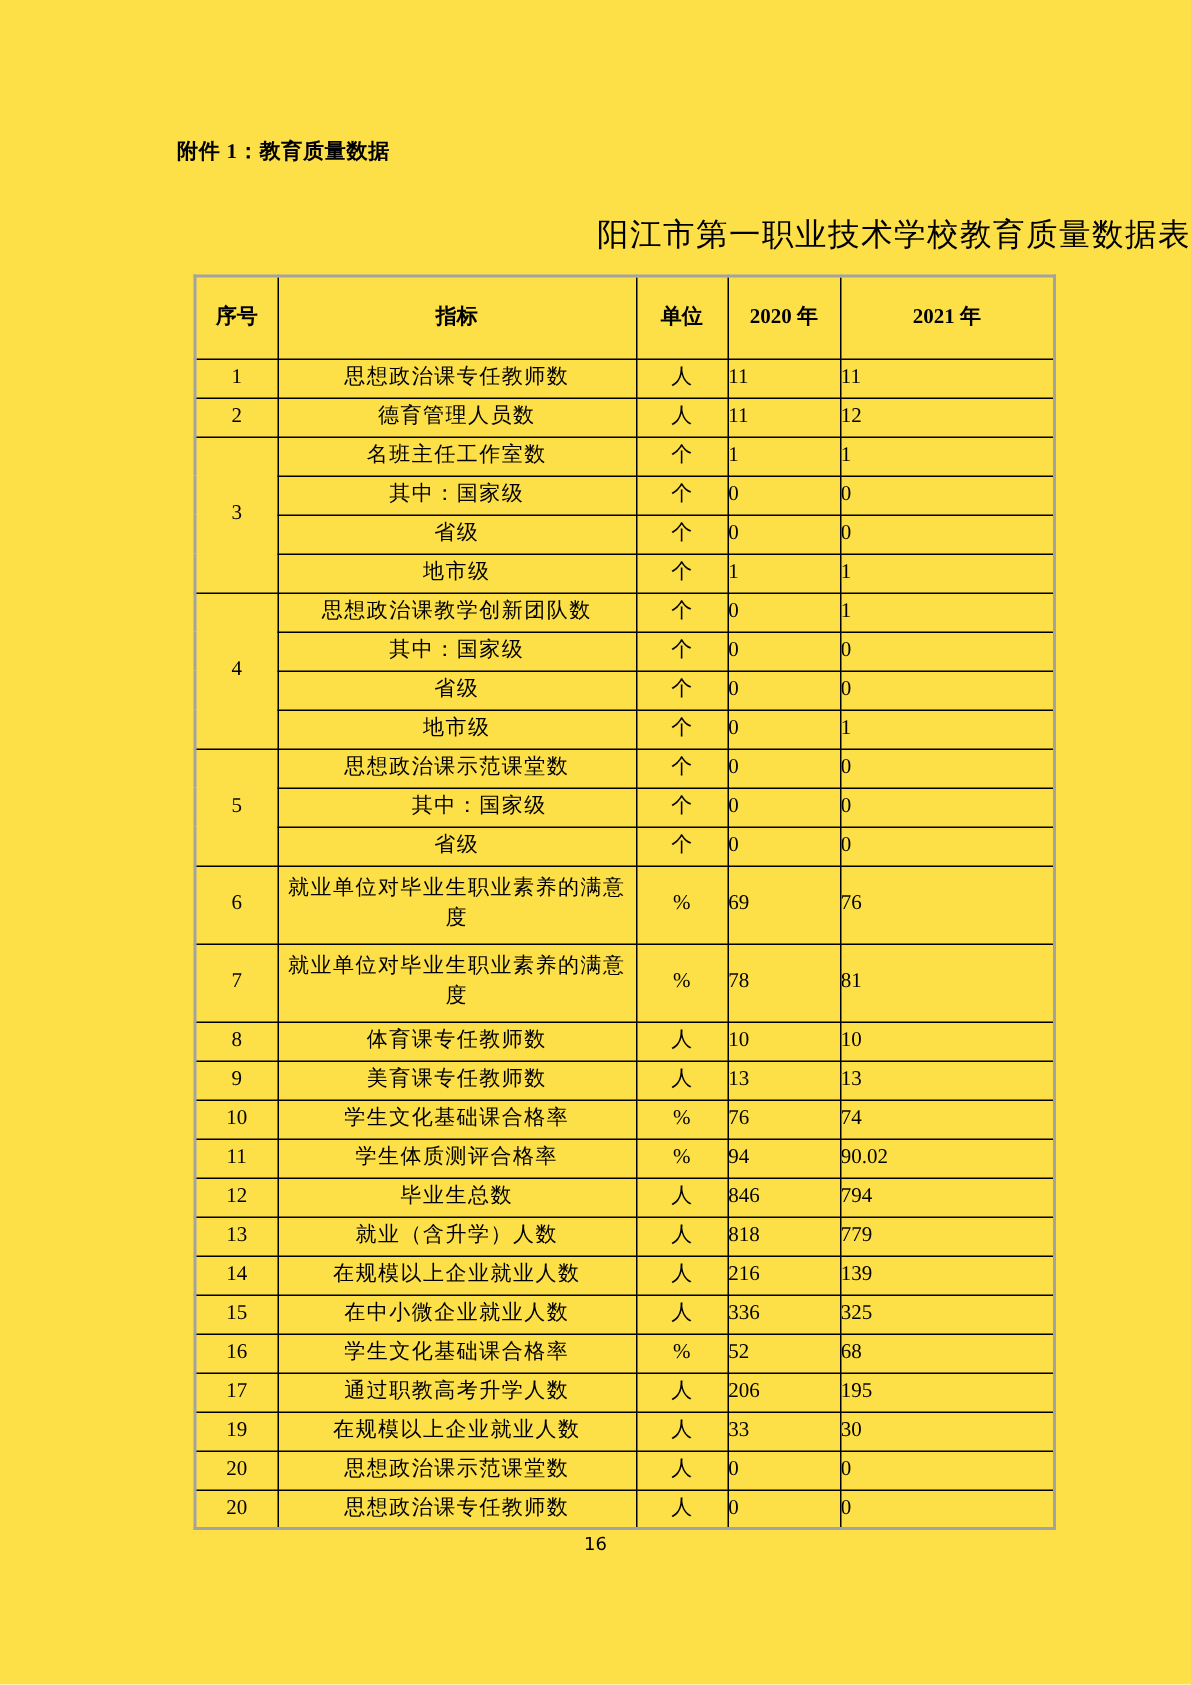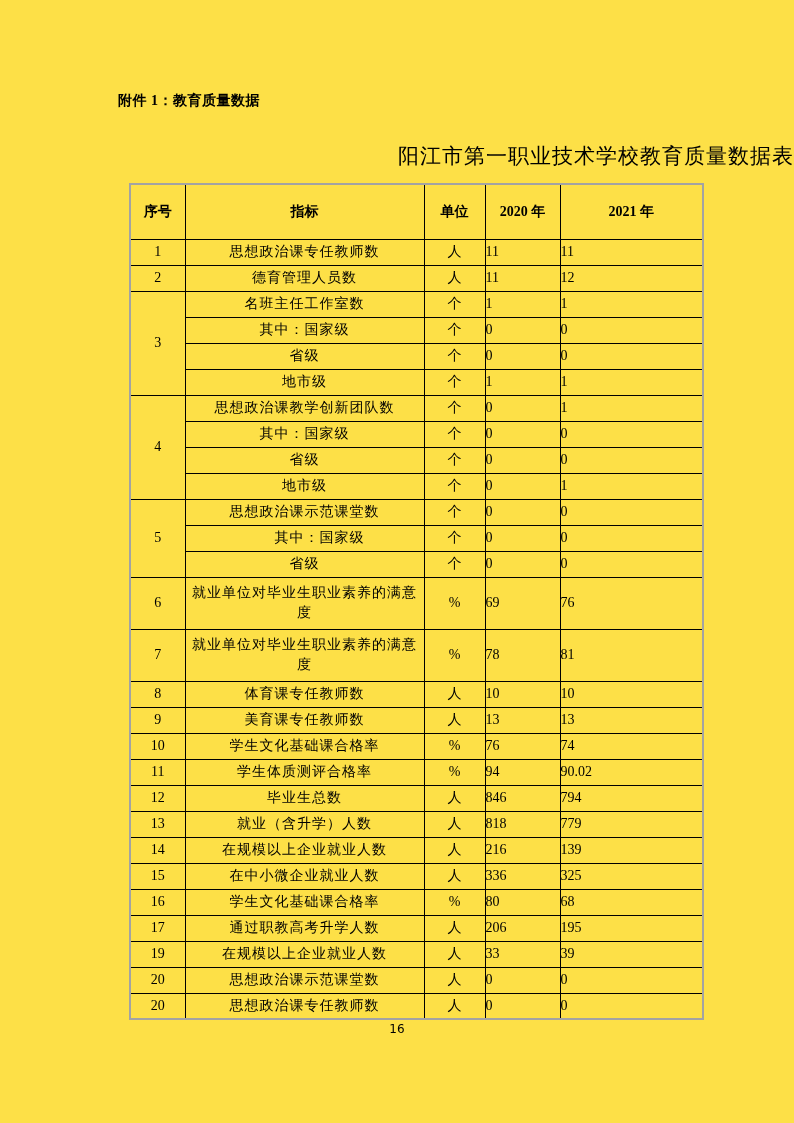--- a/index.html
+++ b/index.html
@@ -267,36 +267,36 @@
           <td class="c-no" rowspan="1">15</td>
           <td class="c-ind">在中小微企业就业人数</td>
           <td class="c-unit">人</td>
           <td class="c-val">336</td>
           <td class="c-val">325</td>
         </tr>
         <tr>
           <td class="c-no" rowspan="1">16</td>
           <td class="c-ind">学生文化基础课合格率</td>
           <td class="c-unit">%</td>
-          <td class="c-val">80</td>
+          <td class="c-val">52</td>
           <td class="c-val">68</td>
         </tr>
         <tr>
           <td class="c-no" rowspan="1">17</td>
           <td class="c-ind">通过职教高考升学人数</td>
           <td class="c-unit">人</td>
           <td class="c-val">206</td>
           <td class="c-val">195</td>
         </tr>
         <tr>
           <td class="c-no" rowspan="1">19</td>
           <td class="c-ind">在规模以上企业就业人数</td>
           <td class="c-unit">人</td>
           <td class="c-val">33</td>
-          <td class="c-val">39</td>
+          <td class="c-val">30</td>
         </tr>
         <tr>
           <td class="c-no" rowspan="1">20</td>
           <td class="c-ind">思想政治课示范课堂数</td>
           <td class="c-unit">人</td>
           <td class="c-val">0</td>
           <td class="c-val">0</td>
         </tr>
         <tr>
           <td class="c-no" rowspan="1">20</td>

